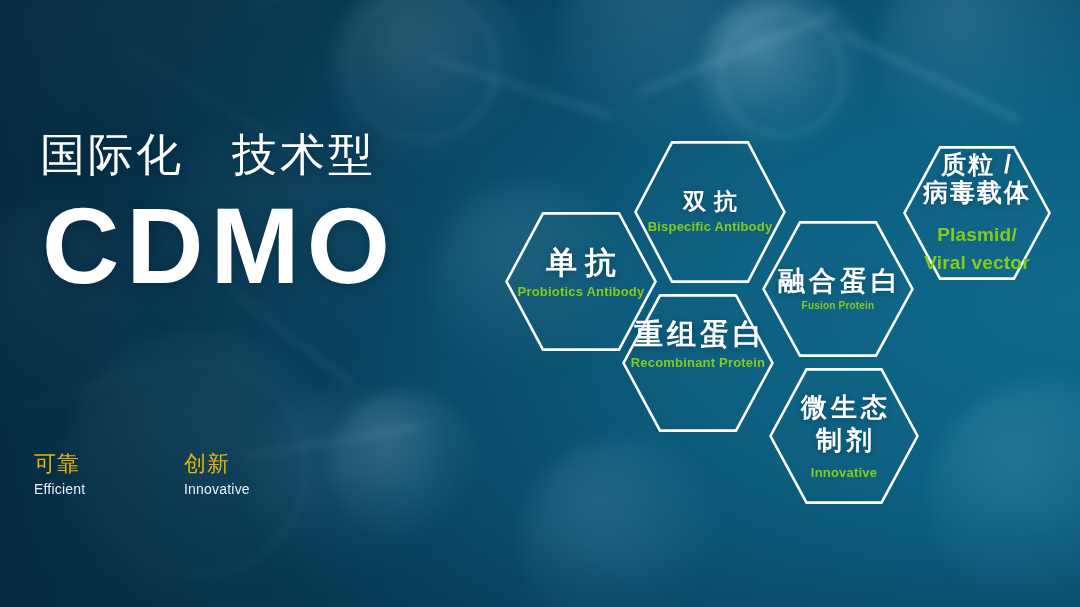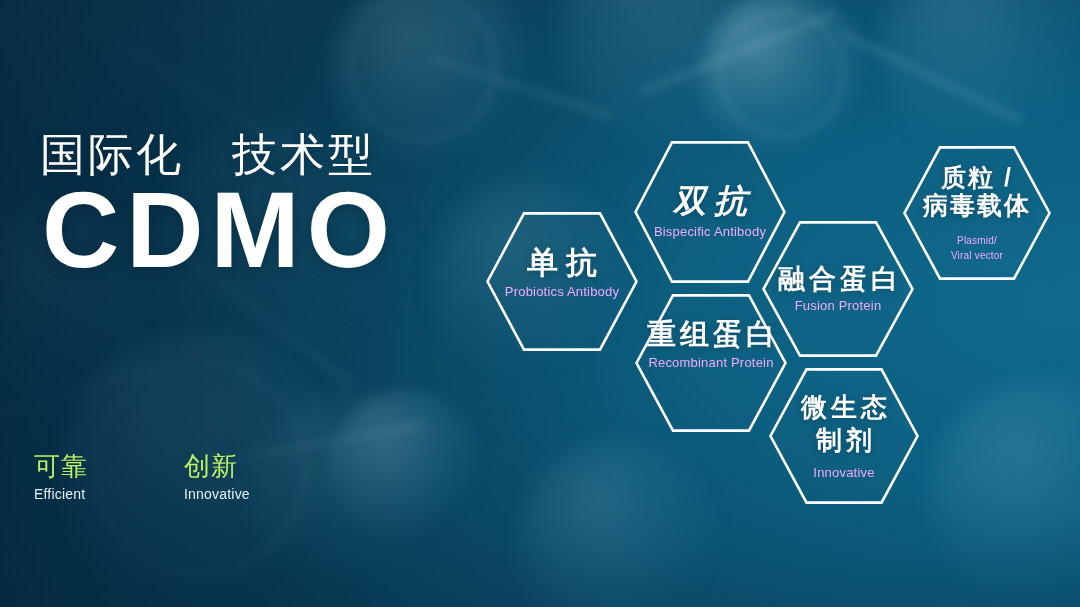--- a/index.html
+++ b/index.html
@@ -49,57 +49,57 @@
     color:#ffffff;font-size:45px;line-height:1;font-weight:400;
     letter-spacing:3px;white-space:pre;
     text-shadow:0 1px 10px rgba(0,25,45,.35);
   }
   .line-2{
     margin-top:26px;color:#ffffff;font-size:47px;line-height:1;font-weight:700;
     letter-spacing:3px;white-space:pre;
     text-shadow:0 1px 10px rgba(0,25,45,.35);
   }
   .line-3{
-    margin-top:0;margin-left:2px;color:#ffffff;font-size:107px;line-height:1;
+    margin-top:16px;margin-left:2px;color:#ffffff;font-size:107px;line-height:1;
     font-weight:700;letter-spacing:7px;
     text-shadow:0 2px 14px rgba(0,25,45,.35);
   }
   
   .values{position:absolute;left:34px;top:452px;display:flex;width:430px;}
   .value-item{width:150px;}
-  .value-cn{color:#bef264;font-size:26px;line-height:1.1;font-weight:400;letter-spacing:1px;}
+  .value-cn{color:#eab308;font-size:22px;line-height:1.1;font-weight:400;letter-spacing:1px;}
   .value-en{color:#e5f2f8;font-size:14px;line-height:1.2;margin-top:5px;letter-spacing:.2px;}
   
   .hex-layer{position:absolute;left:0;top:0;width:1080px;height:607px;}
   .hex-wrap{position:absolute;}
   .hex-wrap svg{position:absolute;left:0;top:0;overflow:visible;}
   .hex-poly{fill:rgba(255,255,255,0.012);stroke:#ffffff;stroke-width:2.6;stroke-linejoin:miter;}
   .hex-text{
     position:absolute;left:0;top:0;width:100%;height:100%;
     display:flex;flex-direction:column;align-items:center;justify-content:center;
     text-align:center;pointer-events:none;
   }
   .hex-cn{
     color:#ffffff;font-weight:700;line-height:1.12;letter-spacing:2px;white-space:pre-line;
     text-shadow:0 1px 6px rgba(0,30,50,.35);
   }
   .hex-en{
-    color:#f0abfc;line-height:1.25;margin-top:4px;white-space:pre-line;letter-spacing:.2px;
+    color:#84cc16;line-height:1.25;margin-top:4px;white-space:pre-line;letter-spacing:.2px;font-weight:bold;
   }
   
   .h-mab   .hex-cn{font-size:31px;letter-spacing:8px;padding-left:8px;}
   .h-mab   .hex-en{font-size:13px;}
-  .h-bsab  .hex-cn{font-size:33px;letter-spacing:8px;padding-left:8px;font-style:italic;}
+  .h-bsab  .hex-cn{font-size:23px;letter-spacing:8px;padding-left:8px;}
   .h-bsab  .hex-en{font-size:13px;}
   .h-recp  .hex-cn{font-size:29px;letter-spacing:4px;padding-left:4px;}
   .h-recp  .hex-en{font-size:13px;}
   .h-fusp  .hex-cn{font-size:27px;letter-spacing:4px;padding-left:4px;}
-  .h-fusp  .hex-en{font-size:13px;}
+  .h-fusp  .hex-en{font-size:10px;}
   .h-plas  .hex-cn{font-size:25px;letter-spacing:2px;}
-  .h-plas  .hex-en{font-size:10px;line-height:1.45;margin-top:15px;}
+  .h-plas  .hex-en{font-size:19px;line-height:1.45;margin-top:15px;}
   .h-prob  .hex-cn{font-size:26px;letter-spacing:4px;padding-left:4px;line-height:1.3;}
   .h-prob  .hex-en{font-size:13px;margin-top:7px;}
 </style>
 </head>
 <body>
 
 <div id="poster">
 
   <div class="bg-base"></div>
   <div class="bg-mol">
@@ -143,41 +143,41 @@
       <div class="value-en">Efficient</div>
     </div>
     <div class="value-item">
       <div class="value-cn">创新</div>
       <div class="value-en">Innovative</div>
     </div>
   </div>
 
   <div class="hex-layer">
 
-    <div class="hex-wrap h-mab" style="left: 486px; top: 212px; width: 152px; height: 122px;">
+    <div class="hex-wrap h-mab" style="left: 505px; top: 212px; width: 152px; height: 122px;">
       <svg viewBox="0 0 100 100" preserveAspectRatio="none" width="152" height="139">
           <polygon class="hex-poly" points="25,1 75,1 99,50 75,99 25,99 1,50" vector-effect="non-scaling-stroke"></polygon>
         </svg>
       <div class="hex-text">
         <div class="hex-cn">单抗</div>
         <div class="hex-en">Probiotics Antibody</div>
       </div>
     </div>
 
     <div class="hex-wrap h-bsab" style="left: 634px; top: 141px; width: 152px; height: 142px;">
       <svg viewBox="0 0 100 100" preserveAspectRatio="none" width="152" height="142">
           <polygon class="hex-poly" points="25,1 75,1 99,50 75,99 25,99 1,50" vector-effect="non-scaling-stroke"></polygon>
         </svg>
       <div class="hex-text">
         <div class="hex-cn">双抗</div>
         <div class="hex-en">Bispecific Antibody</div>
       </div>
     </div>
 
-    <div class="hex-wrap h-recp" style="left: 635px; top: 294px; width: 152px; height: 101px;">
+    <div class="hex-wrap h-recp" style="left: 622px; top: 294px; width: 152px; height: 101px;">
       <svg viewBox="0 0 100 100" preserveAspectRatio="none" width="152" height="138">
           <polygon class="hex-poly" points="25,1 75,1 99,50 75,99 25,99 1,50" vector-effect="non-scaling-stroke"></polygon>
         </svg>
       <div class="hex-text">
         <div class="hex-cn">重组蛋白</div>
         <div class="hex-en">Recombinant Protein</div>
       </div>
     </div>
 
     <div class="hex-wrap h-fusp" style="left: 762px; top: 221px; width: 152px; height: 136px;">

